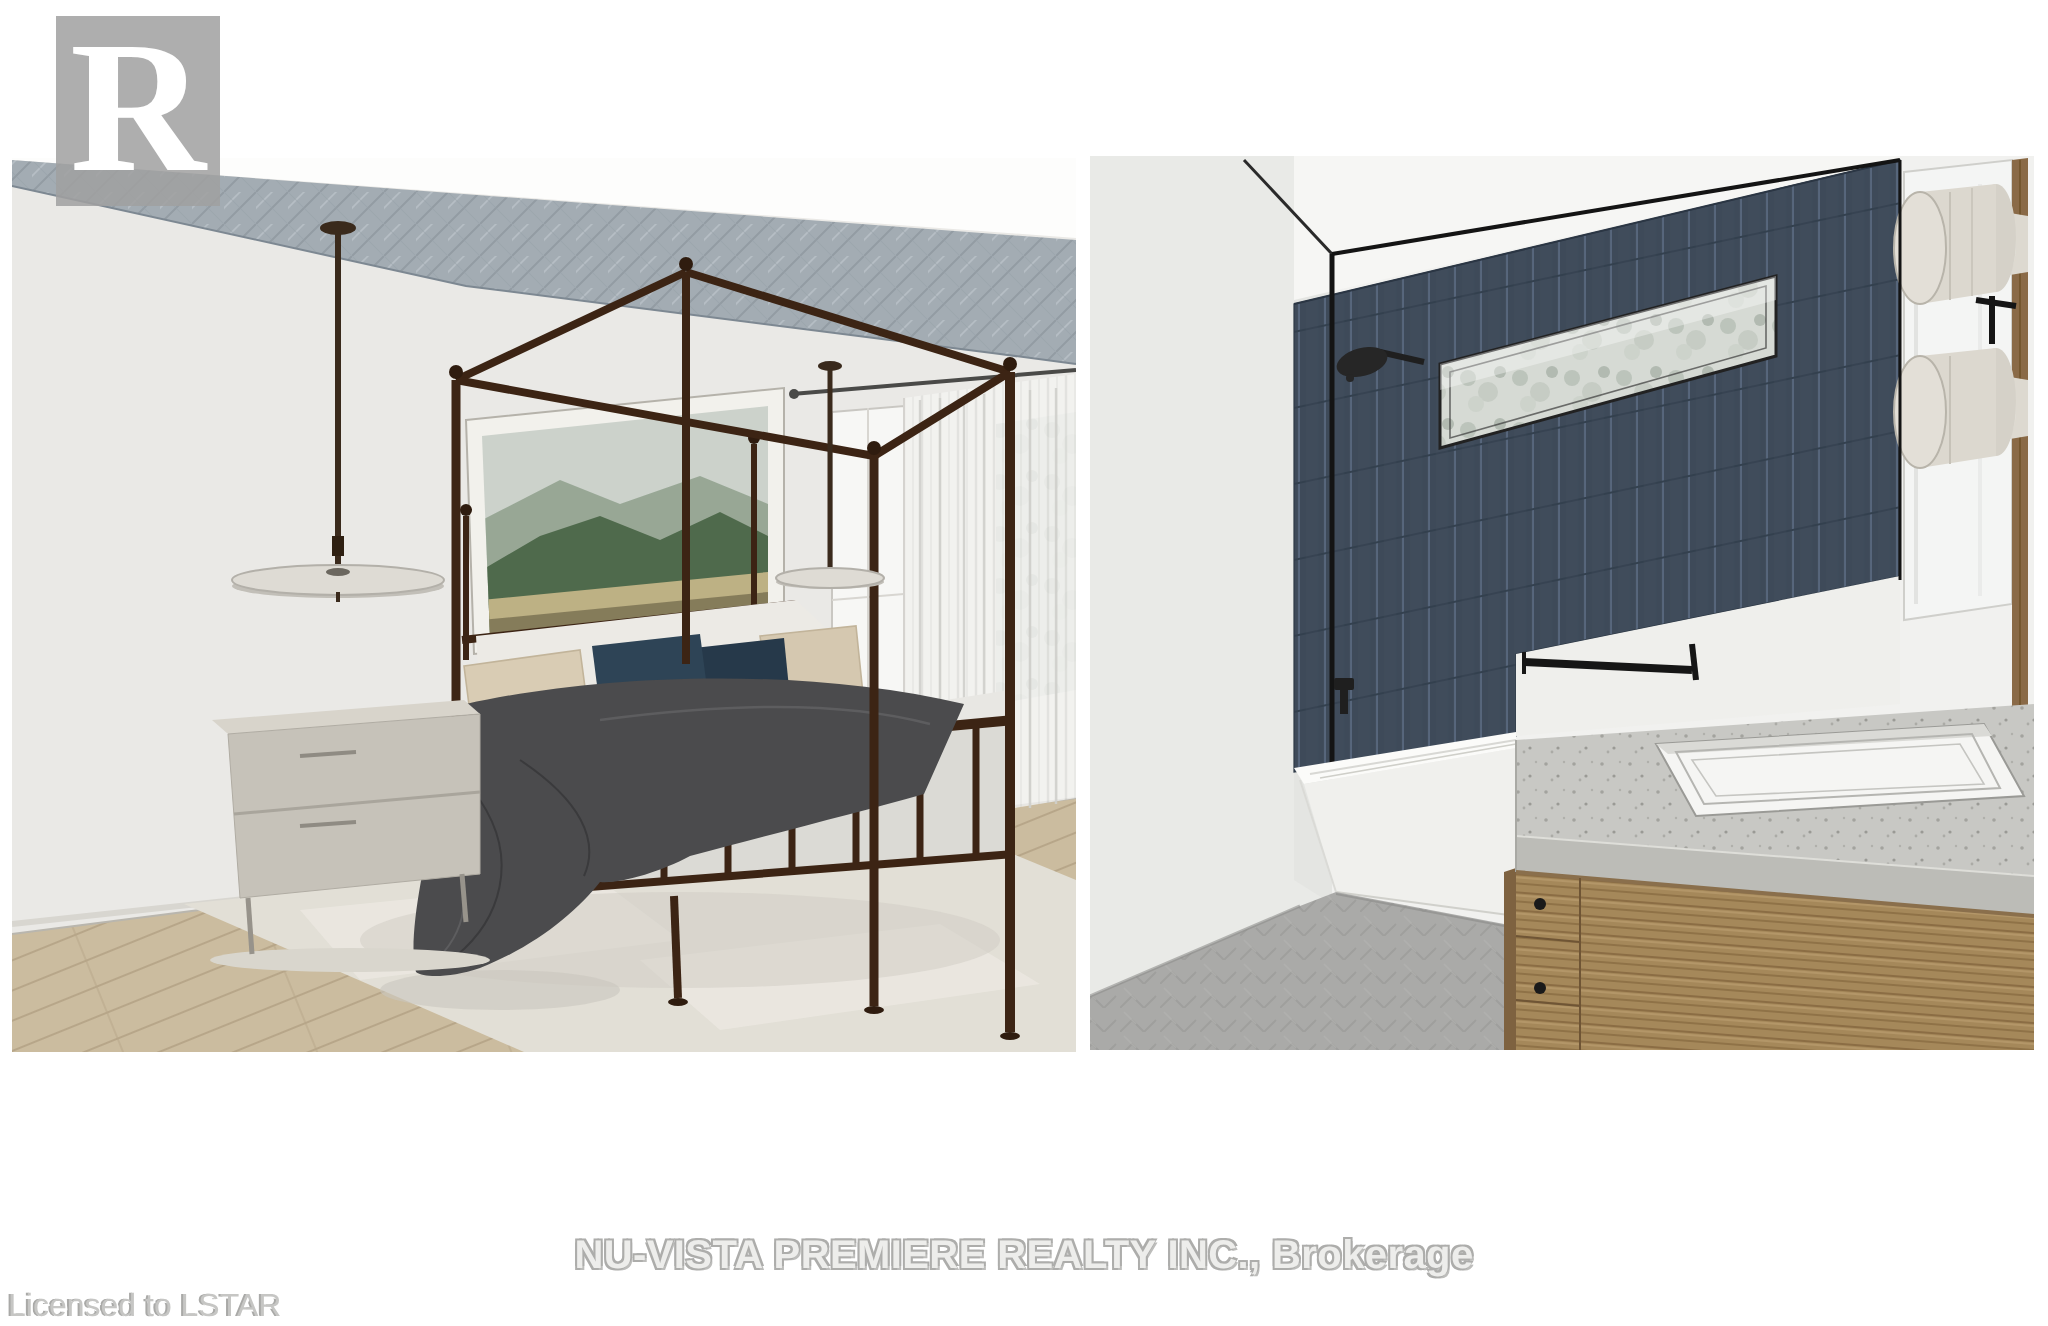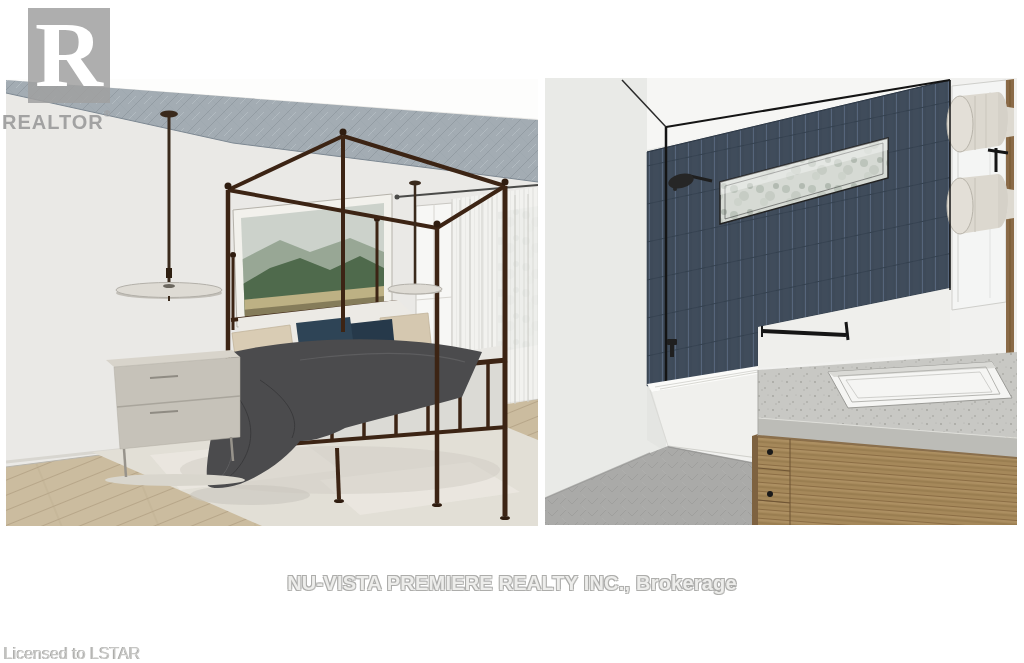--- a/index.html
+++ b/index.html
@@ -16,21 +16,21 @@
     font-weight:bold;font-size:94px;line-height:92px;text-align:center;
   }
   #realtor-logo .r-label{
     margin:6px 0 0 2px;
     font-family:"Liberation Sans",sans-serif;font-weight:bold;
     font-size:20px;letter-spacing:1px;color:rgba(158,158,158,0.95);
     white-space:nowrap;
   }
   #realtor-logo .r-label sup{font-size:9px;vertical-align:12px;}
   #brokerage-watermark{
-    position:absolute;left:0;right:0;top:572px;text-align:center;
+    position:absolute;left:0;right:0;top:617px;text-align:center;
     font-weight:bold;font-size:20px;letter-spacing:.2px;
     color:#ededeb;
     text-shadow:-1px -1px 0 #adadab,1px -1px 0 #adadab,-1px 1px 0 #adadab,1px 1px 0 #bdbdbb;
     pointer-events:none;white-space:nowrap;
   }
   #license-watermark{
     position:absolute;left:4px;top:645px;
     font-size:16px;color:#c6c6c4;
     text-shadow:1px 1px 0 #ffffff,-1px 0 0 #a9a9a7;
     pointer-events:none;
@@ -351,20 +351,17 @@
       <circle cx="770" cy="452" r="3" fill="#1a1a1a"></circle>
       <circle cx="770" cy="494" r="3" fill="#1a1a1a"></circle>
     </g>
   </g>
 </svg>
 
 <div id="realtor-logo">
   <div class="r-block">
     <span>R</span>
   </div>
-  <div class="r-label">
-    <span>REALTOR</span><sup>®</sup>
-  </div>
 </div>
 
 <div id="brokerage-watermark">NU-VISTA PREMIERE REALTY INC., Brokerage</div>
 
 <div id="license-watermark">Licensed to LSTAR</div>
 
 </body></html>

